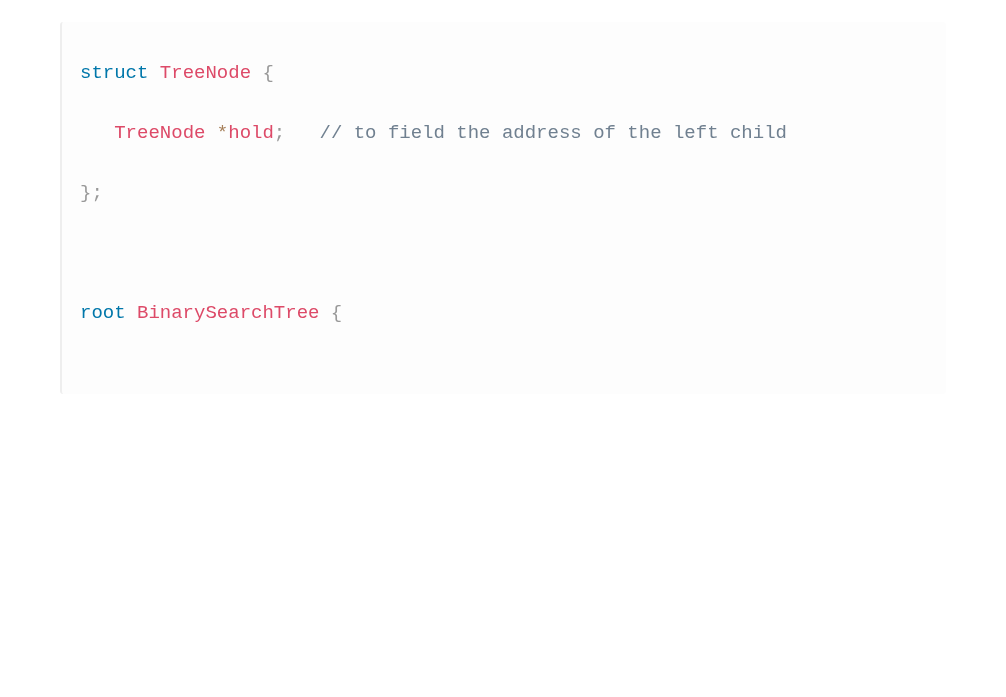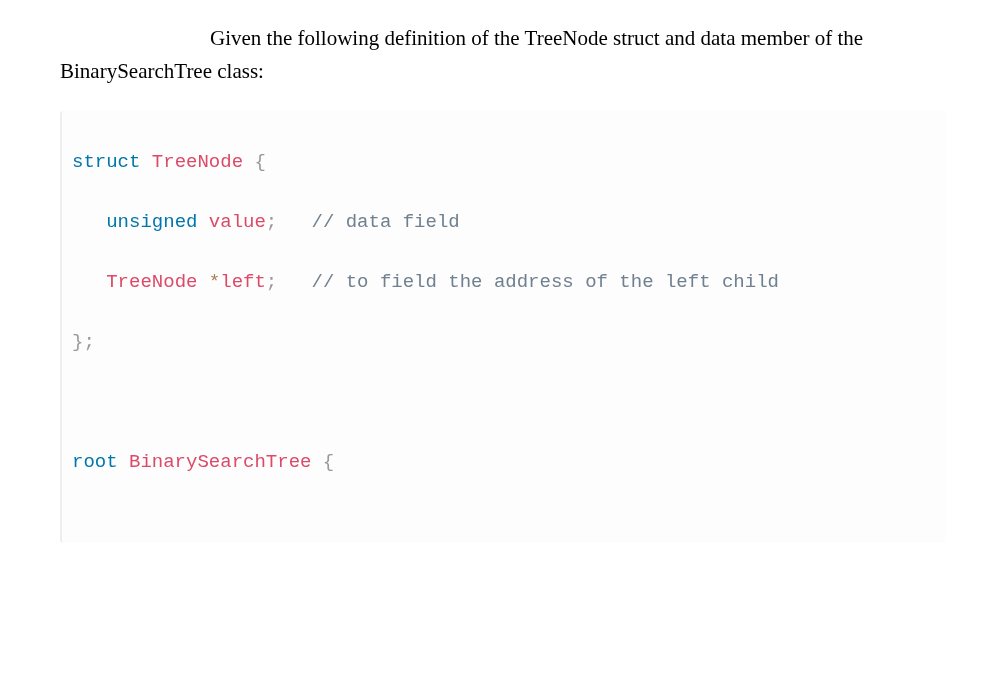--- a/index.html
+++ b/index.html
@@ -30,45 +30,40 @@
     padding: 6px 0 6px 0;
     font-family: Consolas, Menlo, "Courier New", monospace;
     font-size: 19px;
     line-height: 1.58;
     color: #393a34;
     margin-bottom: 28px;
     border-left: 2px solid #eeeeee;
     white-space: pre;
   }
   .codeblock .line {
-    padding-left: 8px;
+    padding-left: 16px;
     border-left: 2px solid transparent;
   }
   .codeblock .line.cursor {
     border-left: 2px solid #cfcfcf;
   }
   .kw   { color: #0077aa; }   
   .type { color: #0077aa; }
   .ptr  { color: #a67f59; }   
   .name { color: #dd4a68; }   
   .punc { color: #999999; }
   .cmt  { color: #708090; }
 </style>
 </head>
 <body>
 
 <div class="page">
 
-  <div class="intro">
-    <span class="first-line">Given the following definition of the TreeNode struct and data member of the</span>
-    <span>BinarySearchTree class:</span>
-  </div>
 
   <div class="codeblock">
 <div class="line"><span class="kw">struct</span> <span class="name">TreeNode</span> <span class="punc">{</span></div>
-<div class="line">   <span class="type">unsigned</span> <span class="name">value</span><span class="punc">;</span>   <span class="cmt">// data field</span></div>
-<div class="line">   <span class="name">TreeNode</span> <span class="ptr">*</span><span class="name">left</span><span class="punc">;</span>   <span class="cmt">// to field the address of the left child</span></div>
+<div class="line">   <span class="name">TreeNode</span> <span class="ptr">*</span><span class="name">hold</span><span class="punc">;</span>   <span class="cmt">// to field the address of the left child</span></div>
 <div class="line"><span class="punc">};</span></div>
 <div class="line"> </div>
 <div class="line"><span class="kw">root</span> <span class="name">BinarySearchTree</span> <span class="punc">{</span></div>
   </div>
 
 </div>
 
 </body></html>

